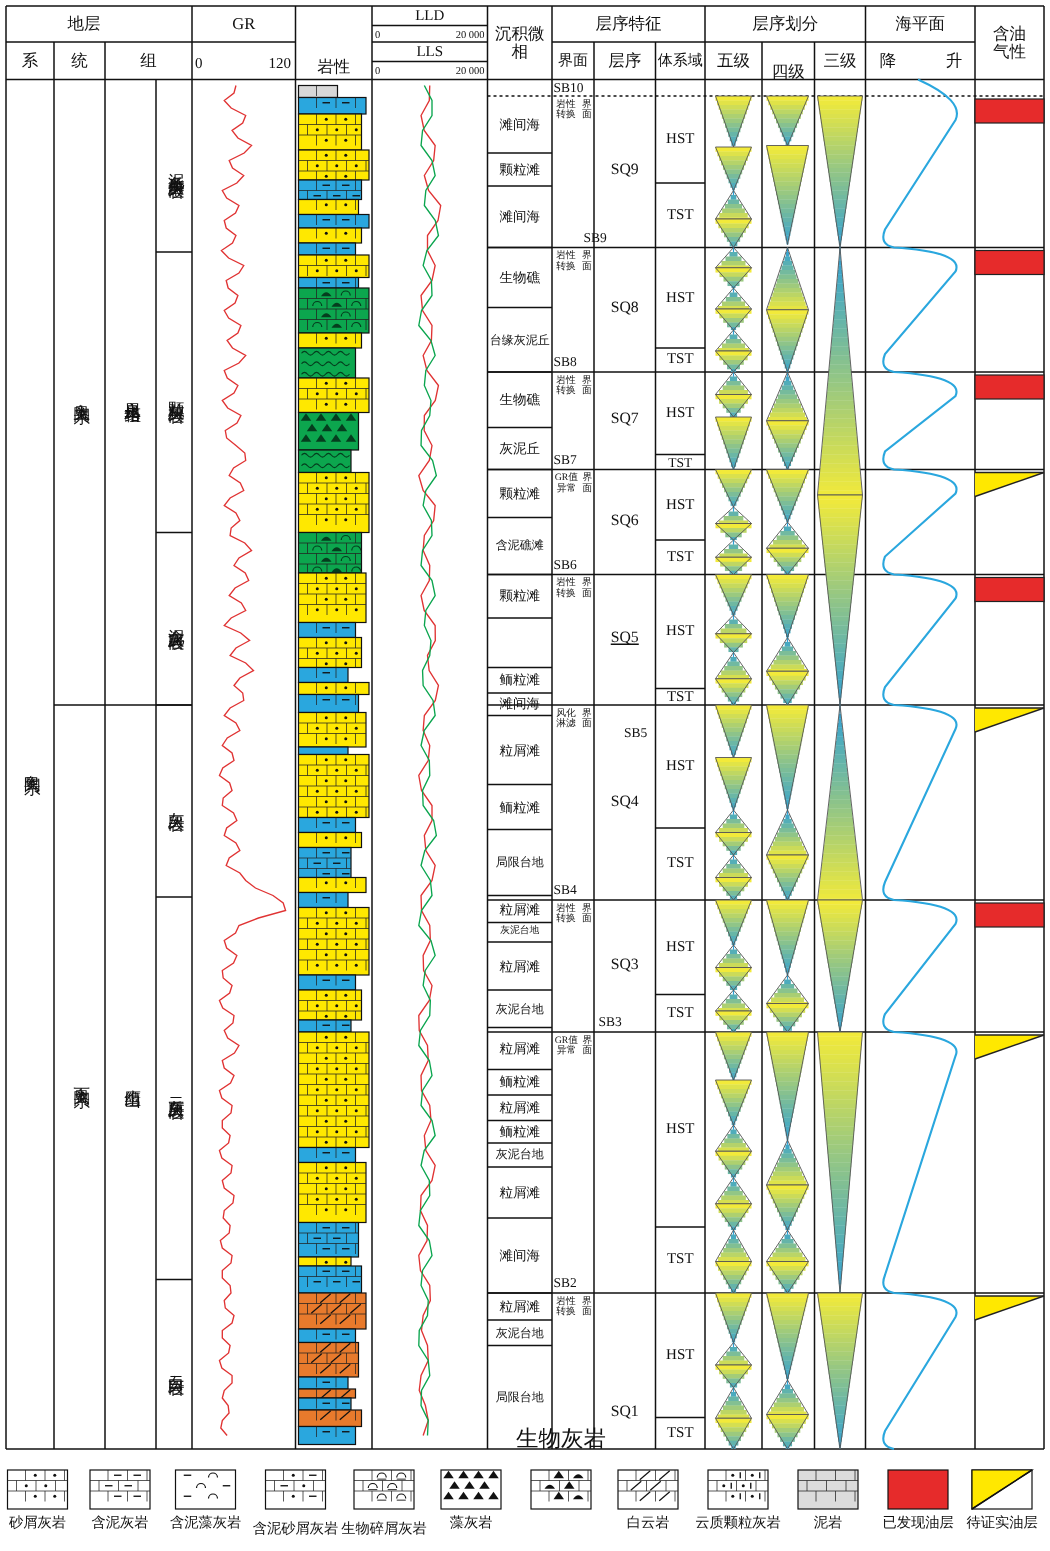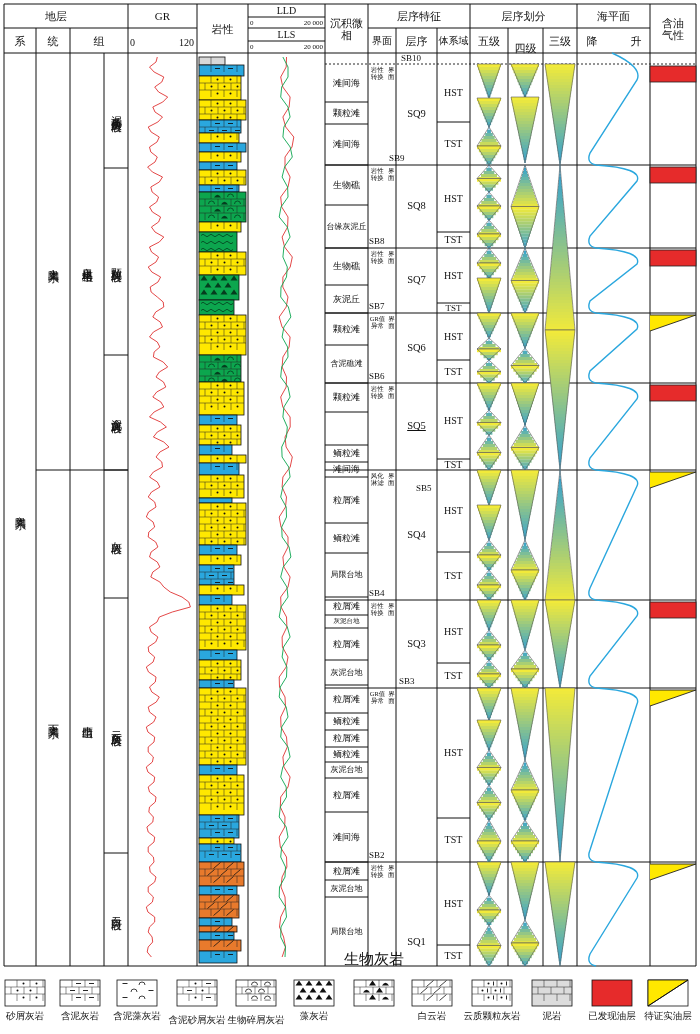--- a/index.html
+++ b/index.html
@@ -17,21 +17,21 @@
 
 <div id="fig">
 
   <div class="hc" style="left:4px;top:4px;width:104px;height:24px">地层</div>
   <div class="hc" style="left:4px;top:28px;width:32px;height:25px">系</div>
   <div class="hc" style="left:36px;top:28px;width:34px;height:25px">统</div>
   <div class="hc" style="left:70px;top:28px;width:58px;height:25px">组</div>
   <div class="hc" style="left:128px;top:4px;width:69px;height:24px">GR</div>
   <div class="hc" style="left:130px;top:34px;width:20px;height:18px;justify-content:flex-start;font-size:10px">0</div>
   <div class="hc" style="left:158px;top:34px;width:36px;height:18px;justify-content:flex-end;font-size:10px">120</div>
-  <div class="hc" style="left:197px;top:4px;width:51px;height:49px">岩性</div>
+  <div class="hc" style="left:197px;top:20px;width:51px;height:49px">岩性</div>
   <div class="hc" style="left:248px;top:4px;width:77px;height:13px;font-size:10px">LLD</div>
   <div class="hc" style="left:250px;top:17px;width:20px;height:11px;justify-content:flex-start;font-size:7px">0</div>
   <div class="hc" style="left:285px;top:17px;width:38px;height:11px;justify-content:flex-end;font-size:7px">20 000</div>
   <div class="hc" style="left:248px;top:28px;width:77px;height:13px;font-size:10px">LLS</div>
   <div class="hc" style="left:250px;top:41px;width:20px;height:11px;justify-content:flex-start;font-size:7px">0</div>
   <div class="hc" style="left:285px;top:41px;width:38px;height:11px;justify-content:flex-end;font-size:7px">20 000</div>
   <div class="hc" style="left:327px;top:4px;width:39px;height:49px;white-space:normal">沉积微相</div>
   <div class="hc" style="left:368px;top:4px;width:102px;height:24px">层序特征</div>
   <div class="hc" style="left:368px;top:28px;width:28px;height:25px;font-size:10px">界面</div>
   <div class="hc" style="left:396px;top:28px;width:41px;height:25px">层序</div>
@@ -2060,21 +2060,21 @@
     <div class="cell" style="left: 325px; top: 685px; width: 43px; height: 28px; font-size: 9px; line-height: 11px;">粒屑滩</div>
     <div class="cell" style="left: 325px; top: 713px; width: 43px; height: 17px; font-size: 9px; line-height: 11px;">鲕粒滩</div>
     <div class="cell" style="left: 325px; top: 730px; width: 43px; height: 17px; font-size: 9px; line-height: 11px;">粒屑滩</div>
     <div class="cell" style="left: 325px; top: 747px; width: 43px; height: 15px; font-size: 9px; line-height: 11px;">鲕粒滩</div>
     <div class="cell" style="left: 325px; top: 762px; width: 43px; height: 16px; font-size: 8px; line-height: 10px;">灰泥台地</div>
     <div class="cell" style="left: 325px; top: 778px; width: 43px; height: 34px; font-size: 9px; line-height: 11px;">粒屑滩</div>
     <div class="cell" style="left: 325px; top: 812px; width: 43px; height: 50px; font-size: 9px; line-height: 11px;">滩间海</div>
     <div class="cell" style="left: 325px; top: 862px; width: 43px; height: 18px; font-size: 9px; line-height: 11px;">粒屑滩</div>
     <div class="cell" style="left: 325px; top: 880px; width: 43px; height: 17px; font-size: 8px; line-height: 10px;">灰泥台地</div>
     <div class="cell" style="left: 325px; top: 897px; width: 43px; height: 69px; font-size: 8px; line-height: 10px;">局限台地</div>
-    <div class="cell" style="left: 369px; top: 52px; width: 30px; height: 12px; font-size: 9px; line-height: 11px; justify-content: flex-start; margin-left: 32px;">SB10</div>
+    <div class="cell" style="left: 369px; top: 52px; width: 30px; height: 12px; font-size: 9px; line-height: 11px; justify-content: flex-start;">SB10</div>
     <div class="cell" style="left: 368px; top: 65px; width: 28px; height: 16px; font-size: 6.5px; line-height: 7px; white-space: normal;">
       <span style="display: block;">岩性转换</span>
       <span style="display: block;">界面</span>
     </div>
     <div class="cell" style="left: 389px; top: 152px; width: 30px; height: 12px; font-size: 9px; line-height: 11px; justify-content: flex-start;">SB9</div>
     <div class="cell" style="left: 396px; top: 64px; width: 41px; height: 101px; font-size: 10.5px; line-height: 12.5px;">SQ9</div>
     <div class="cell" style="left: 437px; top: 64px; width: 33px; height: 58px; font-size: 10px; line-height: 12px;">HST</div>
     <div class="cell" style="left: 437px; top: 122px; width: 33px; height: 43px; font-size: 10px; line-height: 12px;">TST</div>
     <div class="cell" style="left: 368px; top: 166px; width: 28px; height: 16px; font-size: 6.5px; line-height: 7px; white-space: normal;">
       <span style="display: block;">岩性转换</span>

